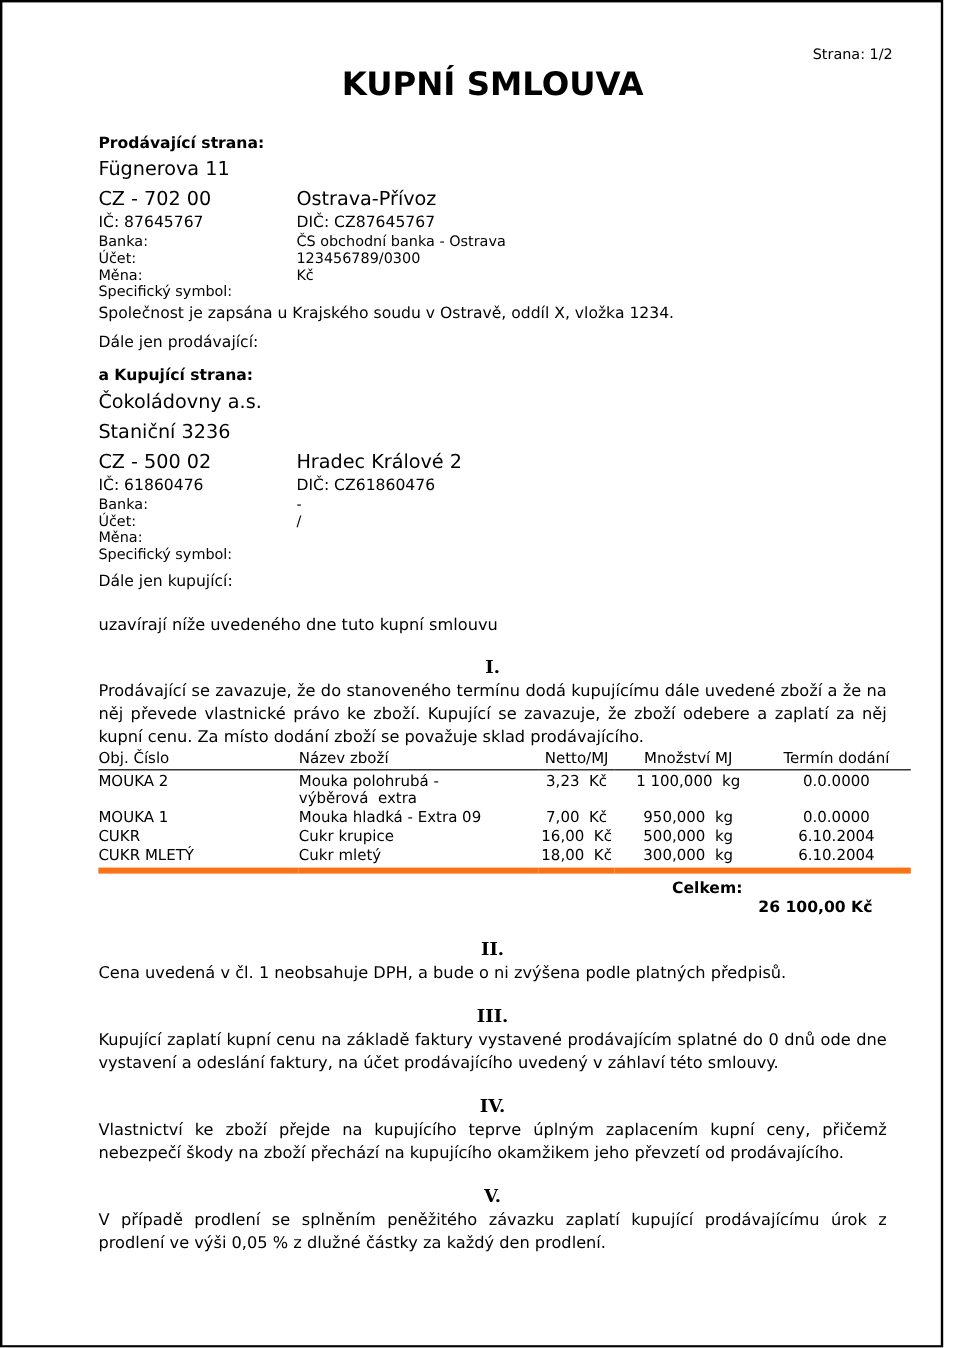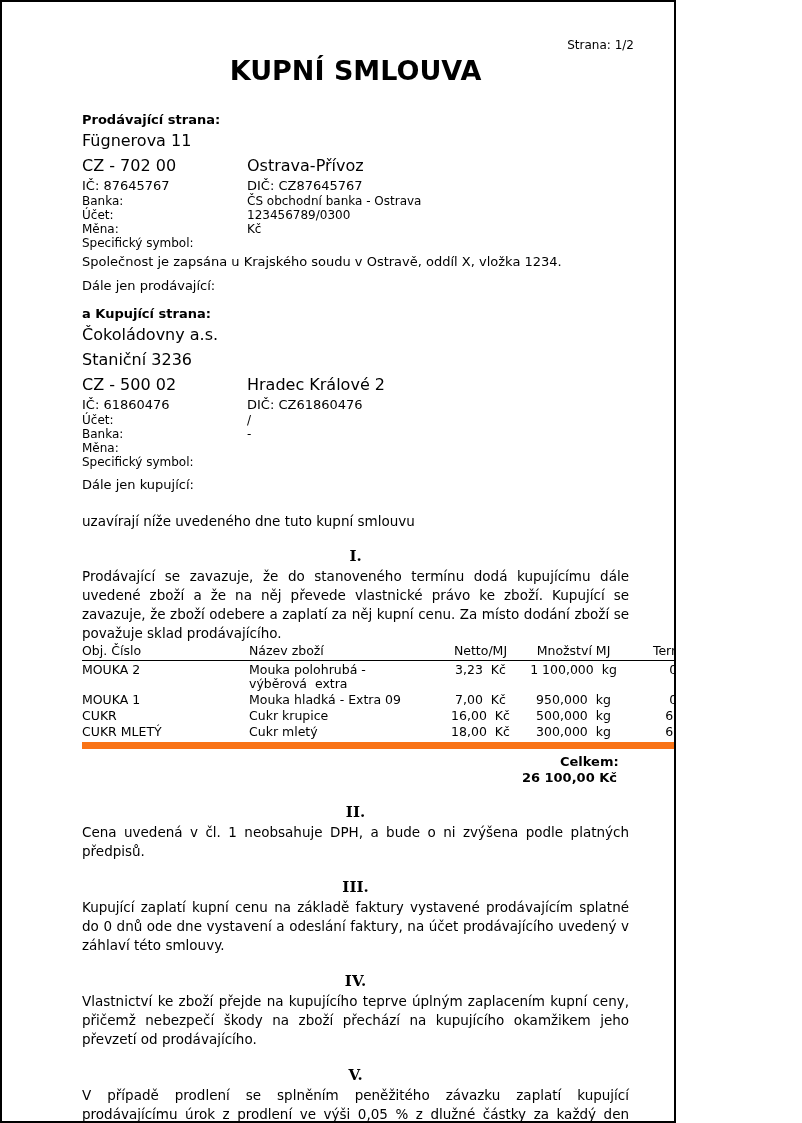--- a/index.html
+++ b/index.html
@@ -1,21 +1,21 @@
 <!DOCTYPE html>
 <html><head>
 <meta charset="utf-8">
 <style>
   * { margin:0; padding:0; box-sizing:border-box; }
   html,body { background:#ffffff; }
   body { font-family:"DejaVu Sans","Liberation Sans",sans-serif; color:#000; }
 
   .page {
     position:relative;
-    width:676px; height:1123px;
+    width:786px; height:1123px;
     background:#fff;
     border:2px solid #000;
     overflow:hidden;
   }
   .page-number {
     position:absolute; top:36px; right:40px;
     font-size:12px; line-height:14px;
   }
   .content { margin-left:80px; margin-right:45px; }
 
@@ -50,21 +50,21 @@
     font-weight:bold; font-size:15px; line-height:17px;
   }
   .sec-par {
     font-size:13.5px; line-height:19px;
     text-align:justify;
   }
 
   .goods-table {
     width:677px; margin-top:1px;
     border-collapse:collapse; table-layout:fixed;
-    border-bottom:7px solid #f97316;
+    border-bottom:5px solid #f97316;
   }
   .goods-table th {
     font-weight:normal; font-size:12.5px; line-height:14px;
     text-align:left; padding:0 0 2px 0;
     border-bottom:1px solid #000;
     white-space:pre-wrap;
   }
   .goods-table td {
     font-size:12.5px; line-height:14px;
     padding:2px 0 0 0; vertical-align:top;
@@ -117,24 +117,24 @@
     <div class="party-heading buyer">a Kupující strana:</div>
     <div class="addr-line">Čokoládovny a.s.</div>
     <div class="addr-line">Staniční 3236</div>
     <div class="addr-line row">
       <span class="col-l">CZ - 500 02</span><span>Hradec Králové 2</span>
     </div>
     <div class="id-line row">
       <span class="col-l">IČ: 61860476</span><span>DIČ: CZ61860476</span>
     </div>
     <div class="detail-line row">
+      <span class="col-l">Banka:</span><span>-</span>
+    </div>
+    <div class="detail-line row">
       <span class="col-l">Účet:</span><span>/</span>
-    </div>
-    <div class="detail-line row">
-      <span class="col-l">Banka:</span><span>-</span>
     </div>
     <div class="detail-line row">
       <span class="col-l">Měna:</span><span></span>
     </div>
     <div class="detail-line row">
       <span class="col-l">Specifický symbol:</span><span></span>
     </div>
     <div class="alias-line">Dále jen kupující:</div>
 
     <div class="intro-line">uzavírají níže uvedeného dne tuto kupní smlouvu</div>

